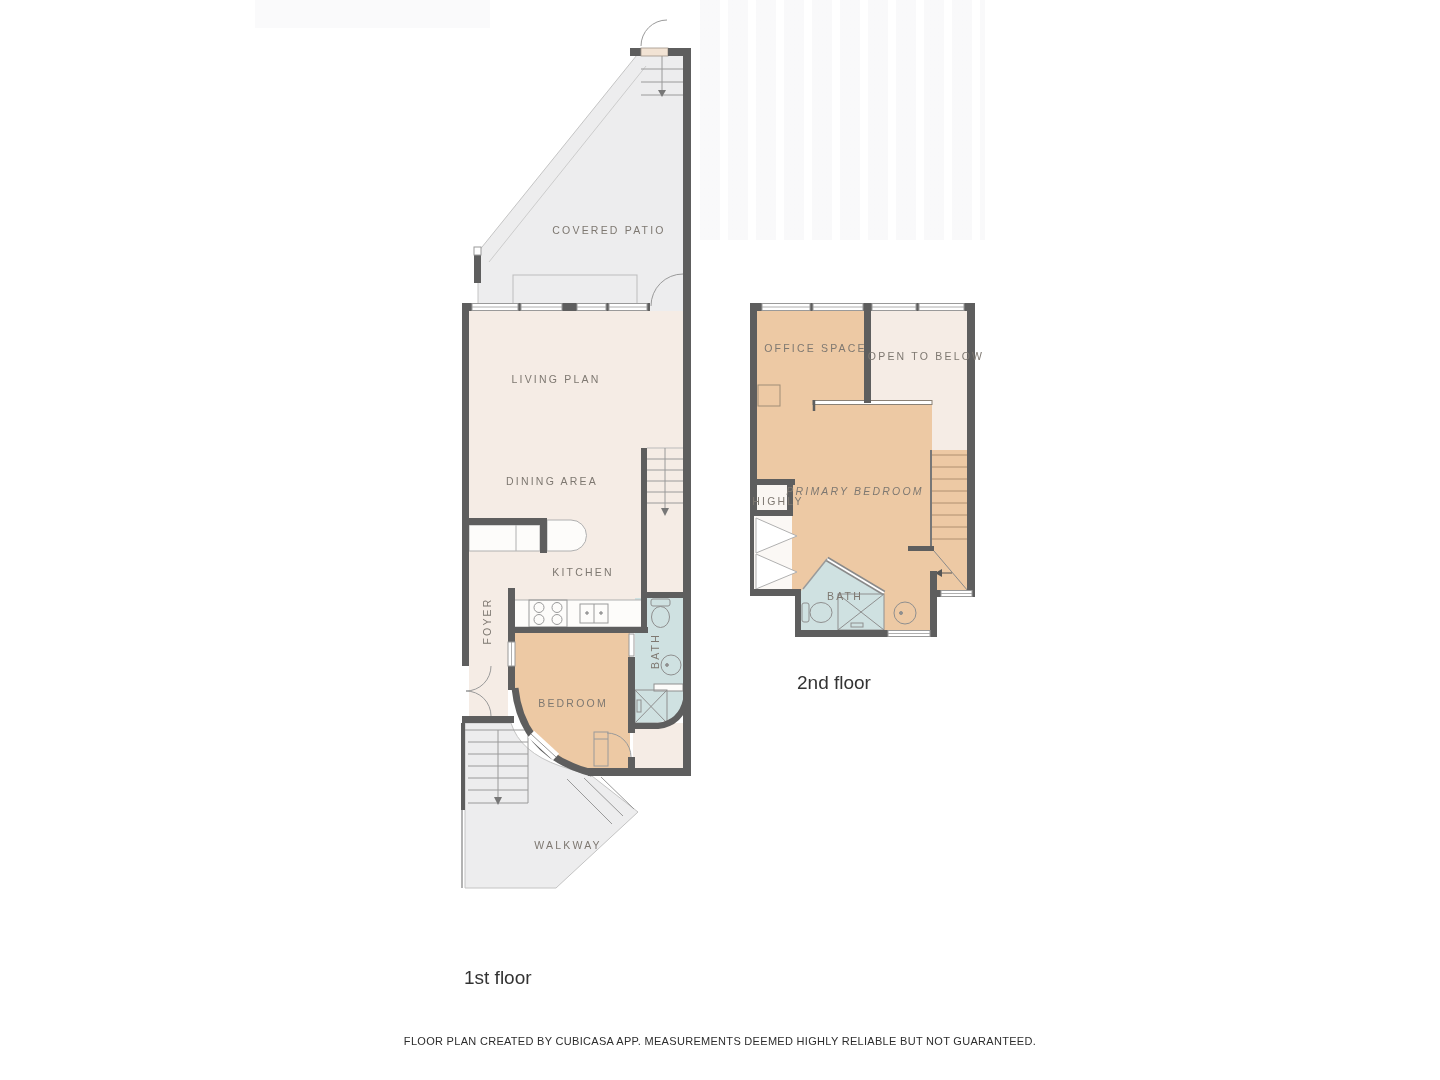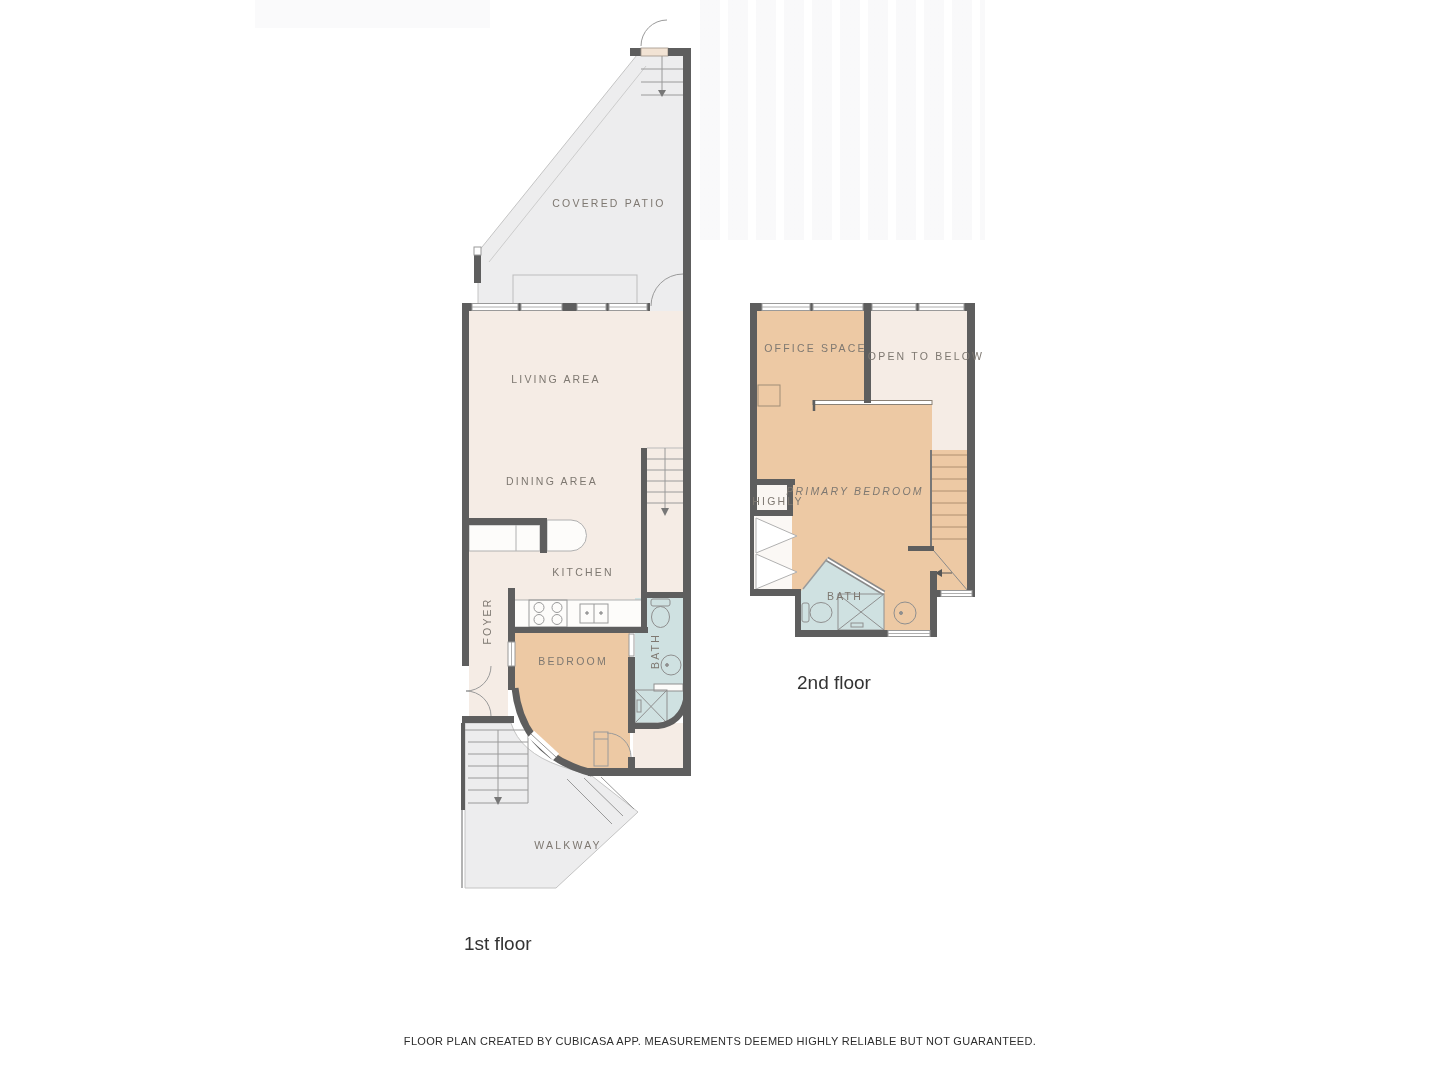--- a/index.html
+++ b/index.html
@@ -275,31 +275,31 @@
       <line x1="762" y1="307" x2="810" y2="307"></line>
       <line x1="813" y1="307" x2="863" y2="307"></line>
       <line x1="872" y1="307" x2="916" y2="307"></line>
       <line x1="919" y1="307" x2="964" y2="307"></line>
       <line x1="888" y1="633.5" x2="930" y2="633.5"></line>
       <line x1="941" y1="593.5" x2="972" y2="593.5"></line>
     </g>
   </g>
 </svg>
 
-<div class="room-label" style="left:609px;top:203px;">COVERED PATIO</div>
-<div class="room-label" style="left:556px;top:379px;">LIVING AREA</div>
+<div class="room-label" style="left:609px;top:230px;">COVERED PATIO</div>
+<div class="room-label" style="left:556px;top:379px;">LIVING PLAN</div>
 <div class="room-label" style="left:552px;top:481px;">DINING AREA</div>
 <div class="room-label" style="left:583px;top:572px;">KITCHEN</div>
 <div class="room-label vertical" style="left:487px;top:621px;">FOYER</div>
-<div class="room-label" style="left:573px;top:661px;text-align:center;">BEDROOM</div>
+<div class="room-label" style="left:573px;top:703px;text-align:center;">BEDROOM</div>
 <div class="room-label vertical" style="left:655px;top:651px;">BATH</div>
 <div class="room-label" style="left:524px;top:845px;margin-left:44px;">WALKWAY</div>
 
 <div class="room-label" style="left:795px;top:348px;padding-left:41px;">OFFICE SPACE</div>
 <div class="room-label" style="left:926px;top:356px;">OPEN TO BELOW</div>
 <div class="room-label" style="left:855px;top:491px;font-style:italic;">PRIMARY BEDROOM</div>
 <div class="room-label" style="left:778px;top:501px;">HIGHLY</div>
 <div class="room-label" style="left:845px;top:596px;">BATH</div>
 
-<div class="floor-caption" style="left:464px;top:933px;">1st floor</div>
+<div class="floor-caption" style="left:464px;top:967px;">1st floor</div>
 <div class="floor-caption" style="left:797px;top:672px;">2nd floor</div>
 
 <div class="disclaimer">FLOOR PLAN CREATED BY CUBICASA APP. MEASUREMENTS DEEMED HIGHLY RELIABLE BUT NOT GUARANTEED.</div>
 
 </body></html>

